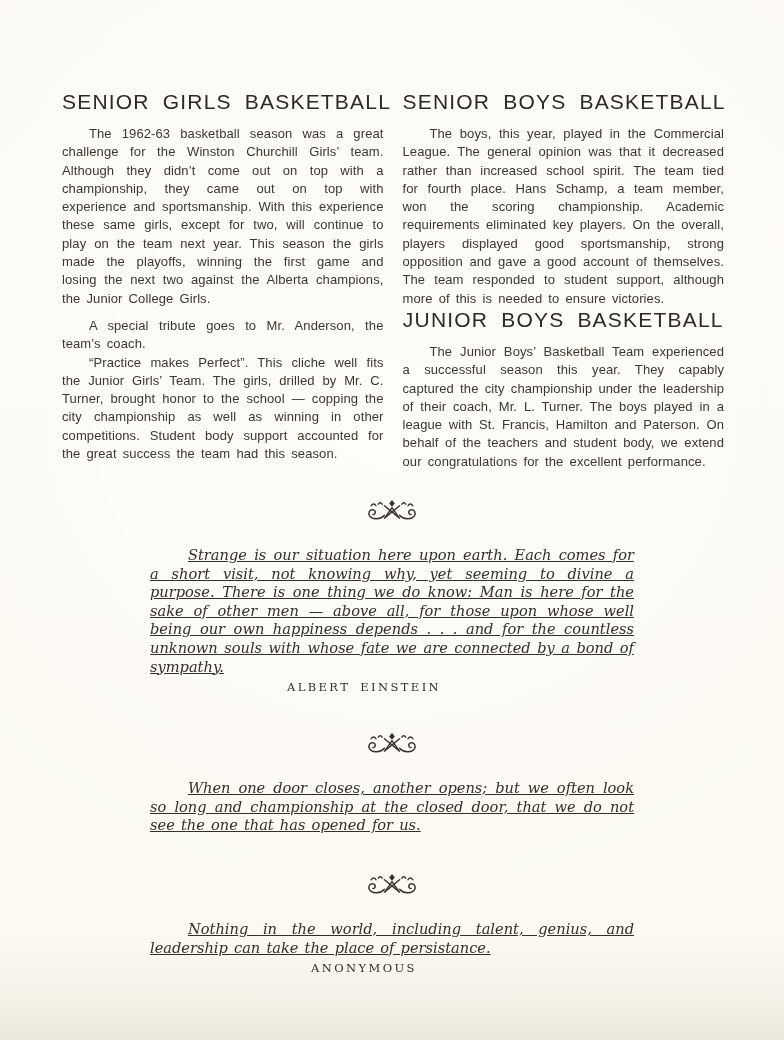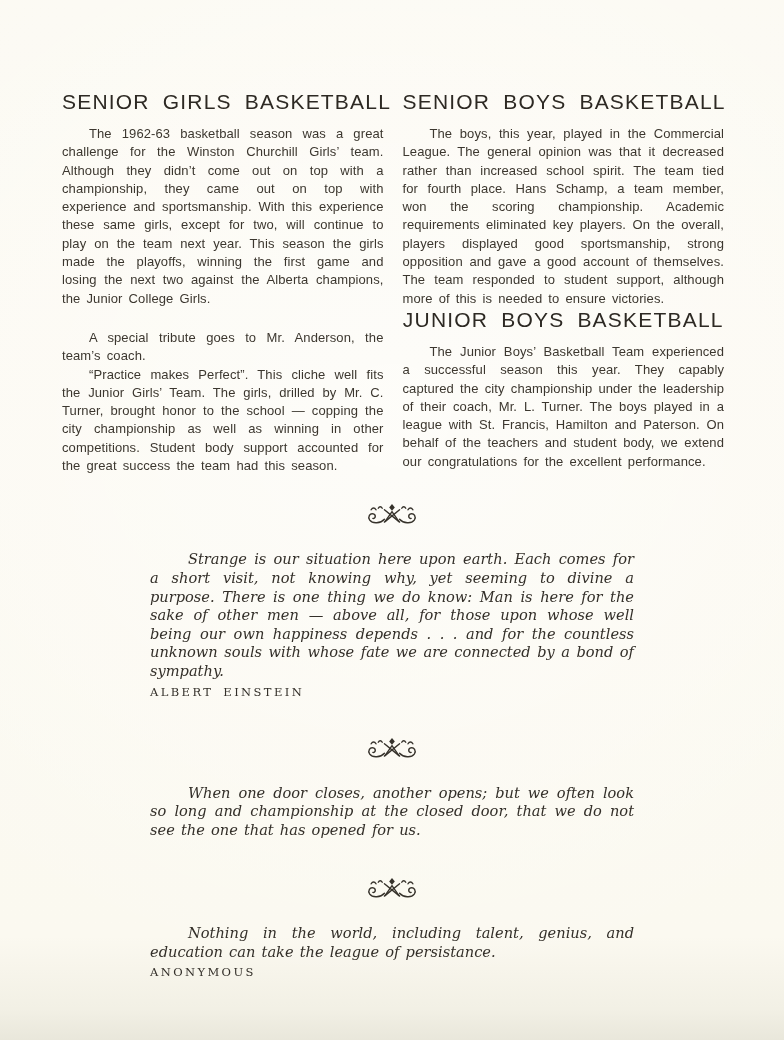--- a/index.html
+++ b/index.html
@@ -38,50 +38,51 @@
   .para {
     margin: 0;
     font-size: 13px;
     line-height: 18.3px;
     text-align: justify;
     word-spacing: 2.4px;
     letter-spacing: 0.1px;
     color: #3c372f;
   }
   .para.indent { text-indent: 27px; }
-  .para + .para { margin-top: 21px; }
+  .para + .para { margin-top: 9px; }
 
   .ornament-row { text-align: center; margin-top: 26px; line-height: 0; }
   .ornament-row.gap-lg { margin-top: 36px; }
   .fleuron { display: inline-block; }
 
   .quote {
     width: 484px;
     margin: 22px auto 0;
   }
   .quote-text {
     margin: 0;
     font-family: "DejaVu Serif", serif;
     font-style: italic;
     font-size: 14.6px;
     line-height: 18.6px;
     text-align: justify;
     text-indent: 38px;
     word-spacing: 1.5px;
     color: #332f29;
+    text-decoration: underline;
   }
   .quote-attr {
     margin: 4px 0 0 0;
     padding-right: 56px;
     font-family: "DejaVu Serif", serif;
     font-style: normal;
     font-size: 11.5px;
     letter-spacing: 2.4px;
     word-spacing: 4px;
-    text-align: left;
+    text-align: center;
     color: #332f29;
   }
 </style>
 </head>
 <body>
 
 <div class="page">
 
   <div class="columns">
     <div class="col">
@@ -166,17 +167,17 @@
           <path d="M23.5 7.4 c1.2 -2.1 3 -2.1 4.2 0"></path>
           <path d="M46 19 C50 23.5 58.5 24 61.5 20 C64 16.5 61.2 12.4 57.7 13.4 C54.7 14.3 55.2 18.6 58.2 18.1"></path>
           <path d="M60 9 c-1.5 -2.6 -3.6 -2.6 -5.1 0"></path>
           <path d="M52.5 7.4 c-1.2 -2.1 -3 -2.1 -4.2 0"></path>
         </g>
       </svg>
     </span>
   </div>
 
   <div class="quote">
-    <p class="quote-text">Nothing in the world, including talent, genius, and education can take the league of persistance.</p>
+    <p class="quote-text">Nothing in the world, including talent, genius, and leadership can take the place of persistance.</p>
     <p class="quote-attr">ANONYMOUS</p>
   </div>
 
 </div>
 
 </body></html>

